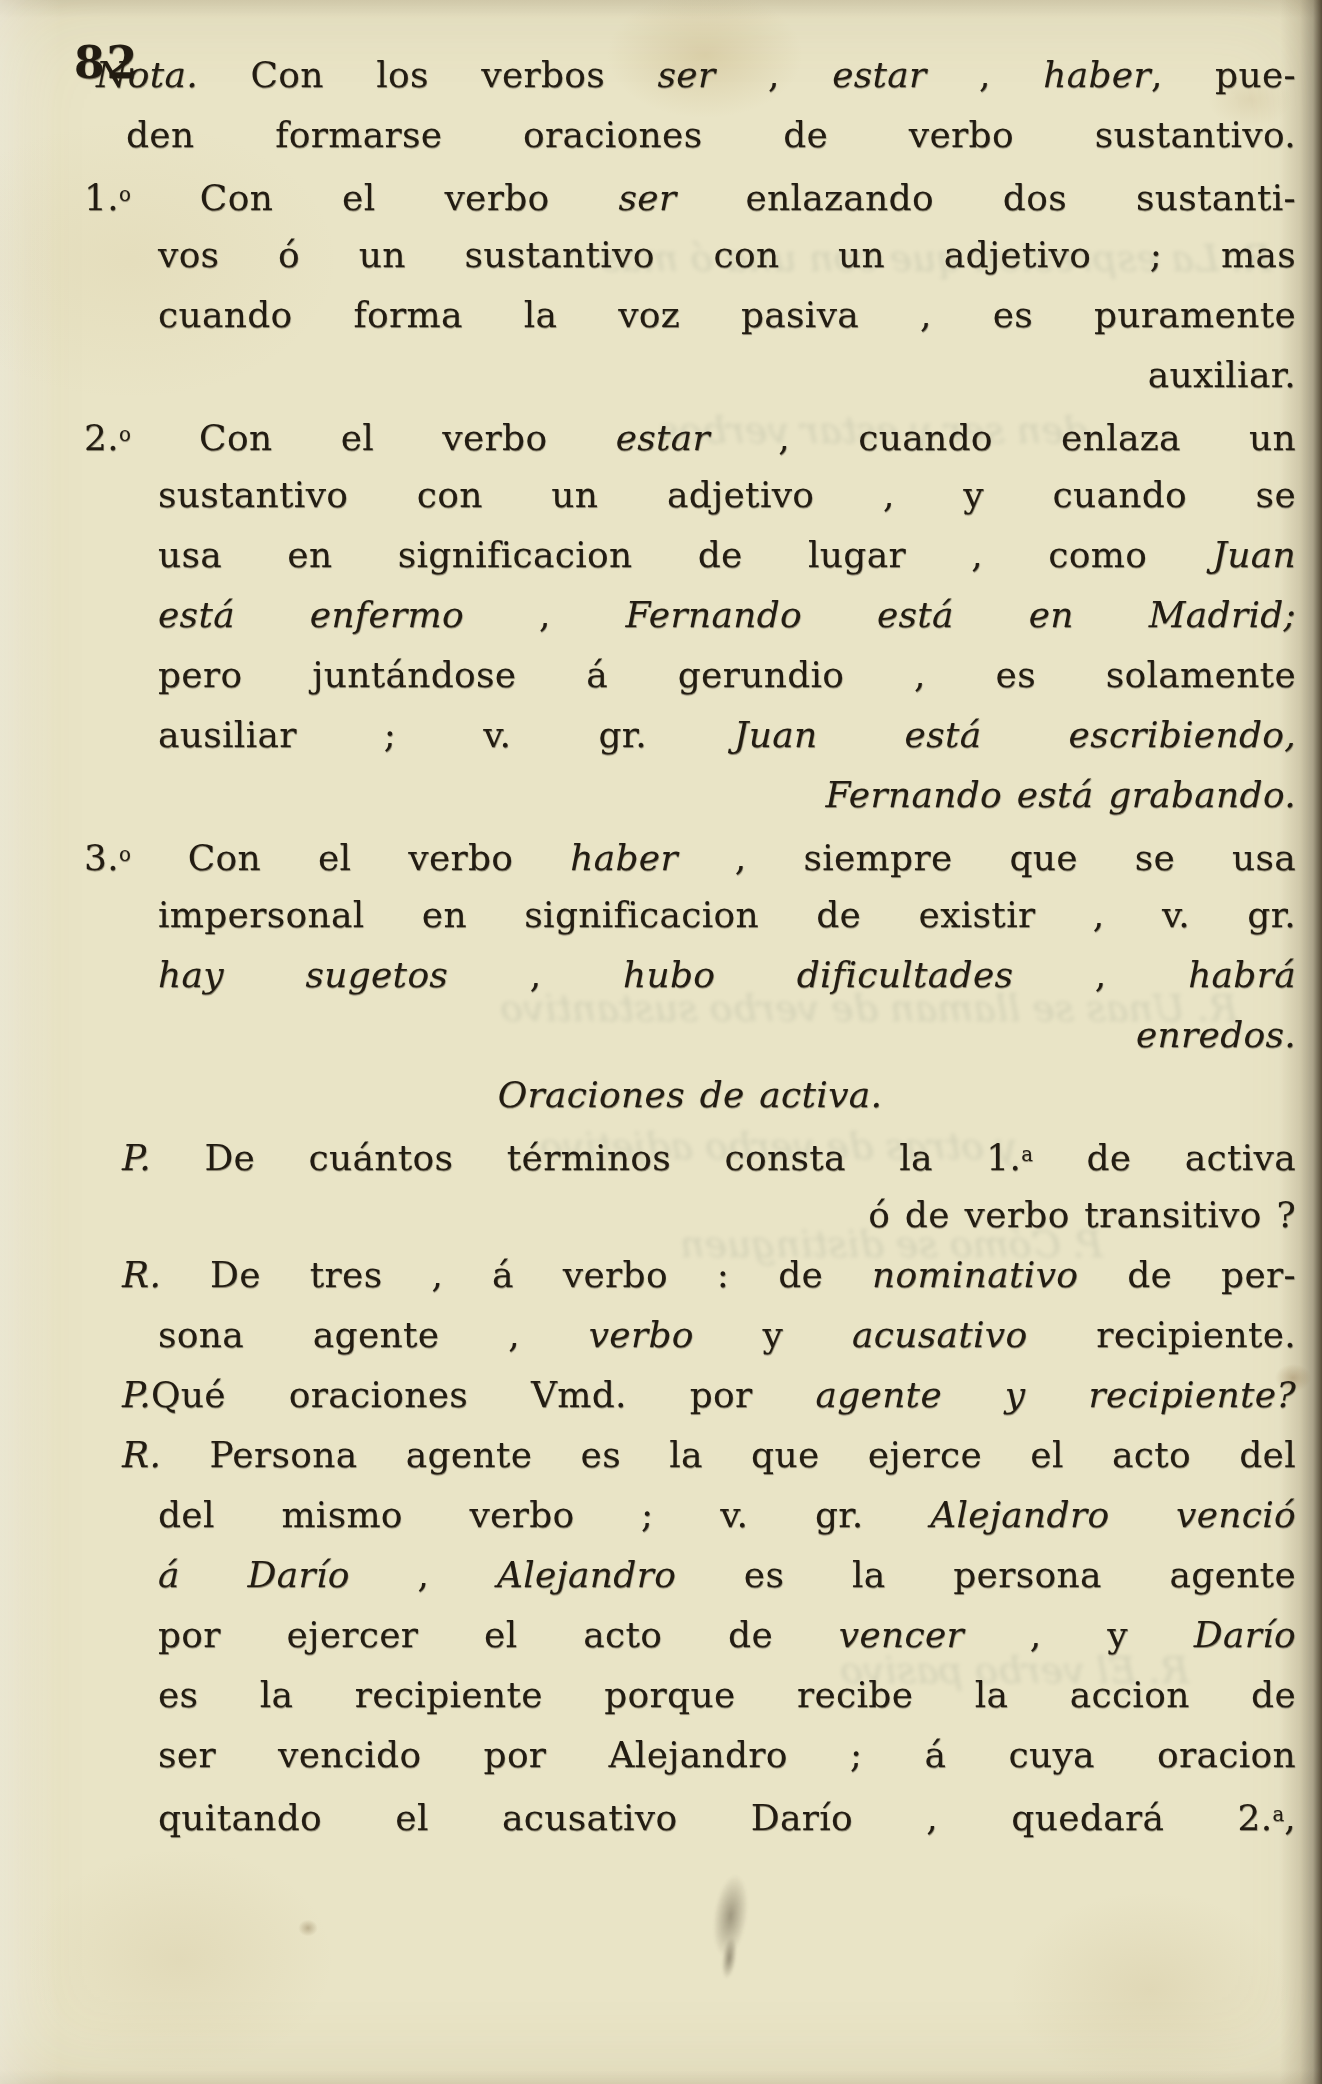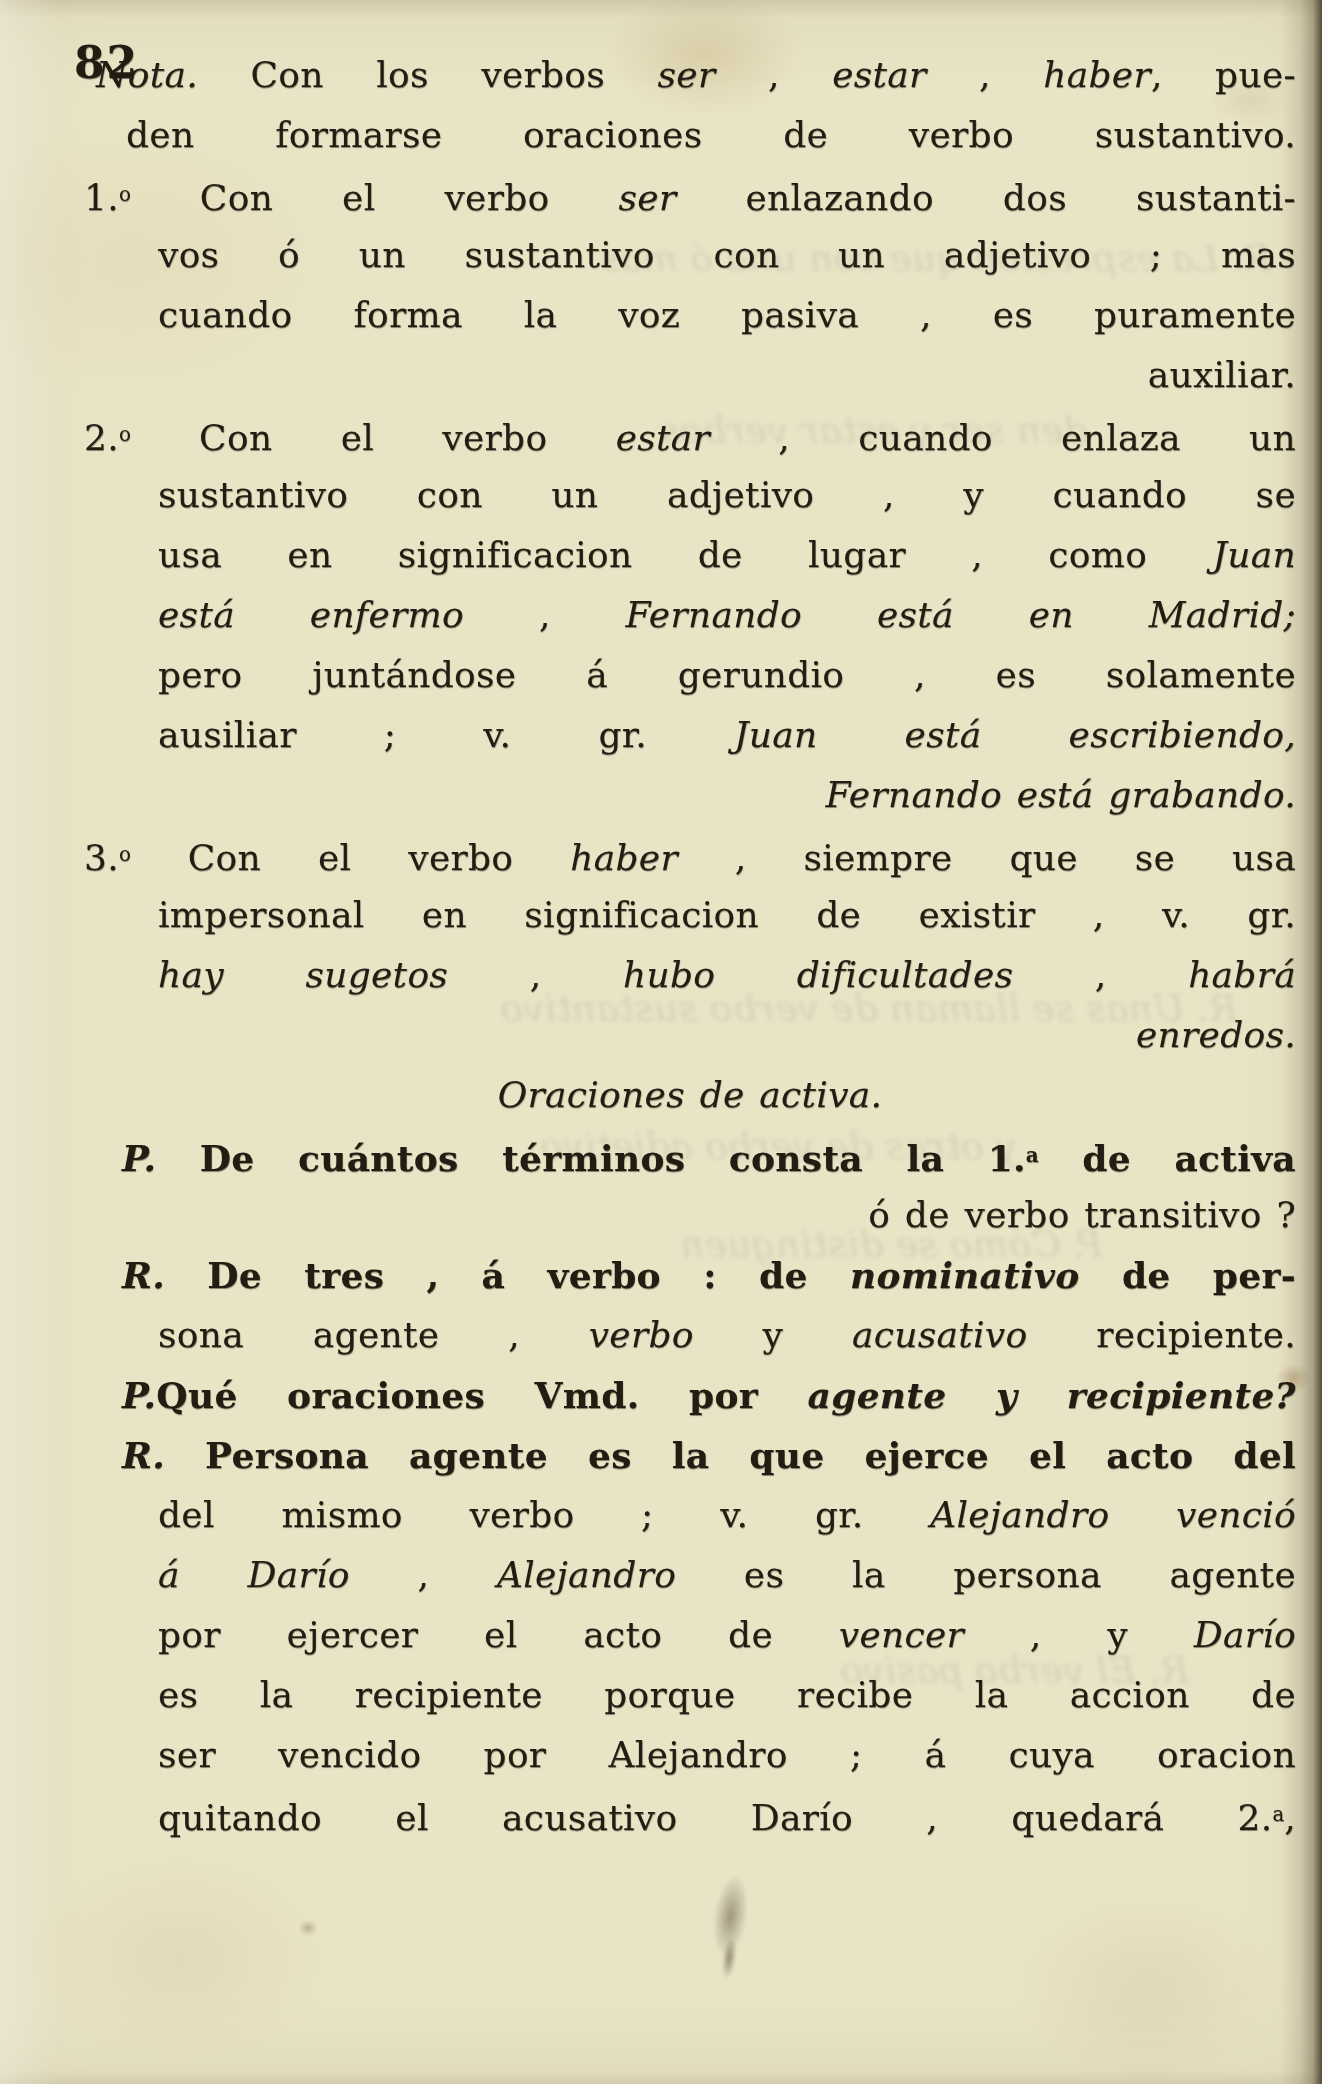--- a/index.html
+++ b/index.html
@@ -34,21 +34,21 @@
   .textblock{
     position:absolute;top:45px;left:84px;width:1212px;
     font-size:36px;letter-spacing:.3px;word-spacing:3px;
     text-shadow:0.4px 0.6px 0.8px rgba(35,28,16,.5);
   }
   .line{height:60px;line-height:60px;white-space:nowrap;}
   .line.just{white-space:normal;text-align:justify;text-align-last:justify;}
   .ind-num{padding-left:0;}
   .ind-nota{padding-left:12px;}
   .ind-contn{padding-left:42px;}
-  .ind-pr{padding-left:38px;font-weight:bold;}
+  .ind-pr{padding-left:38px;}
   .ind-cont{padding-left:74px;text-align:right;}
   .ind-center{padding-left:0;text-align:left;text-align-last:center !important;}
   .it{font-style:italic;}
   .sup{font-size:0.55em;vertical-align:0.45em;letter-spacing:0;}
   .ghost{
     position:absolute;transform:scaleX(-1);filter:blur(2.3px);opacity:.15;
     color:#5f6f63;font-size:38px;font-style:italic;white-space:nowrap;
     pointer-events:none;
   }
   .g0{top:236px;left:600px;}

